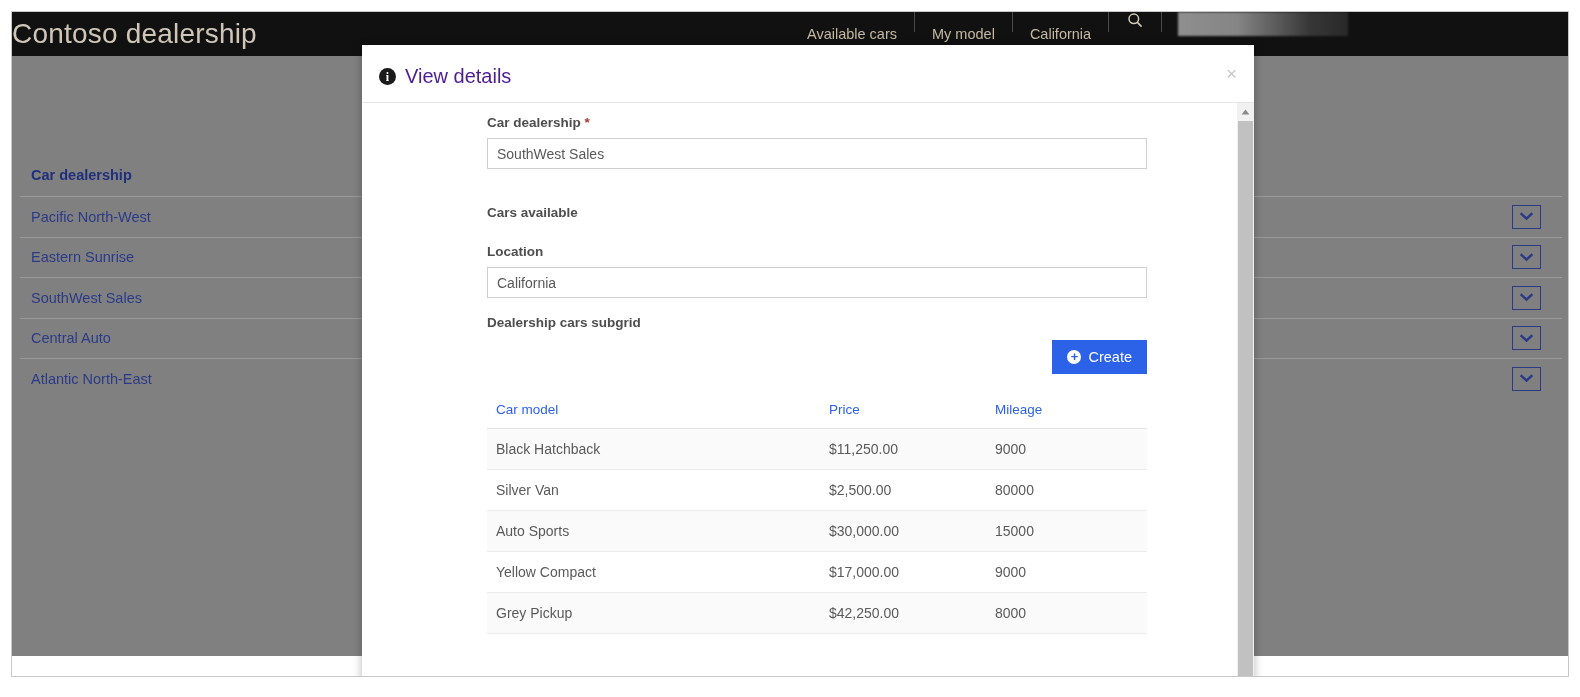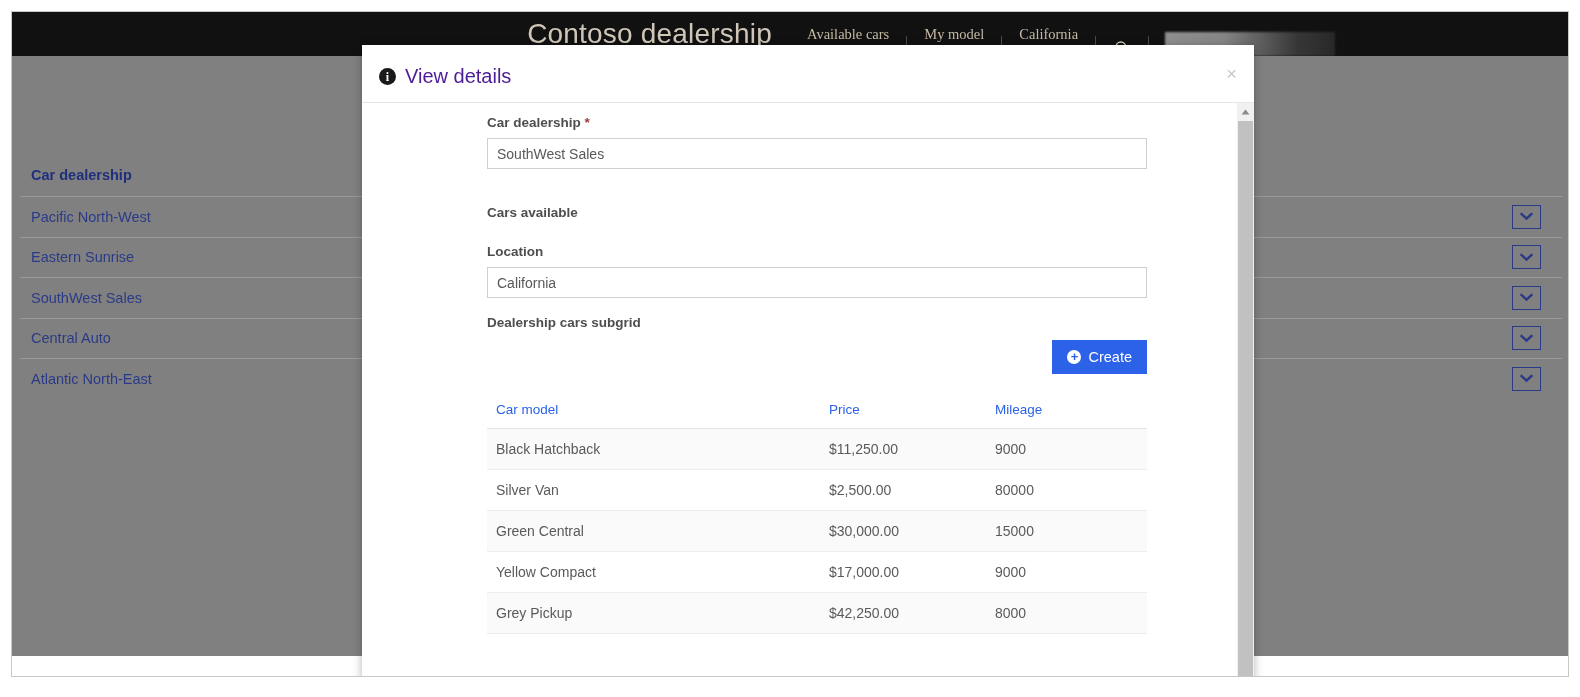--- a/index.html
+++ b/index.html
@@ -26,34 +26,32 @@
     position: absolute;
     left: 0; top: 0;
     width: 1558px; height: 44px;
     background: #111111;
     overflow: hidden;
   }
   #brand {
     position: absolute;
     left: 0; top: 6px;
     width: 760px;
-    text-align: right;
     color: #cfc6b8;
     font-size: 28px;
     font-weight: 300;
     letter-spacing: .2px;
     white-space: nowrap;
   }
   #navlinks {
     position: absolute;
     left: 778px; top: 0;
     height: 44px;
     display: flex;
-    align-items: flex-end;
-    font-family: Liberation Serif, serif;
+    align-items: flex-start;
   }
   .navlink {
     color: #c6b9a4;
     font-size: 14.5px;
     padding: 0 17px;
     white-space: nowrap;
     text-decoration: none;
     line-height: 44px;
   }
   .navsep {
@@ -430,21 +428,21 @@
               <td>Black Hatchback</td>
               <td>$11,250.00</td>
               <td>9000</td>
             </tr>
             <tr>
               <td>Silver Van</td>
               <td>$2,500.00</td>
               <td>80000</td>
             </tr>
             <tr class="alt">
-              <td>Green Central</td>
+              <td>Auto Sports</td>
               <td>$30,000.00</td>
               <td>15000</td>
             </tr>
             <tr>
               <td>Yellow Compact</td>
               <td>$17,000.00</td>
               <td>9000</td>
             </tr>
             <tr class="alt">
               <td>Grey Pickup</td>

